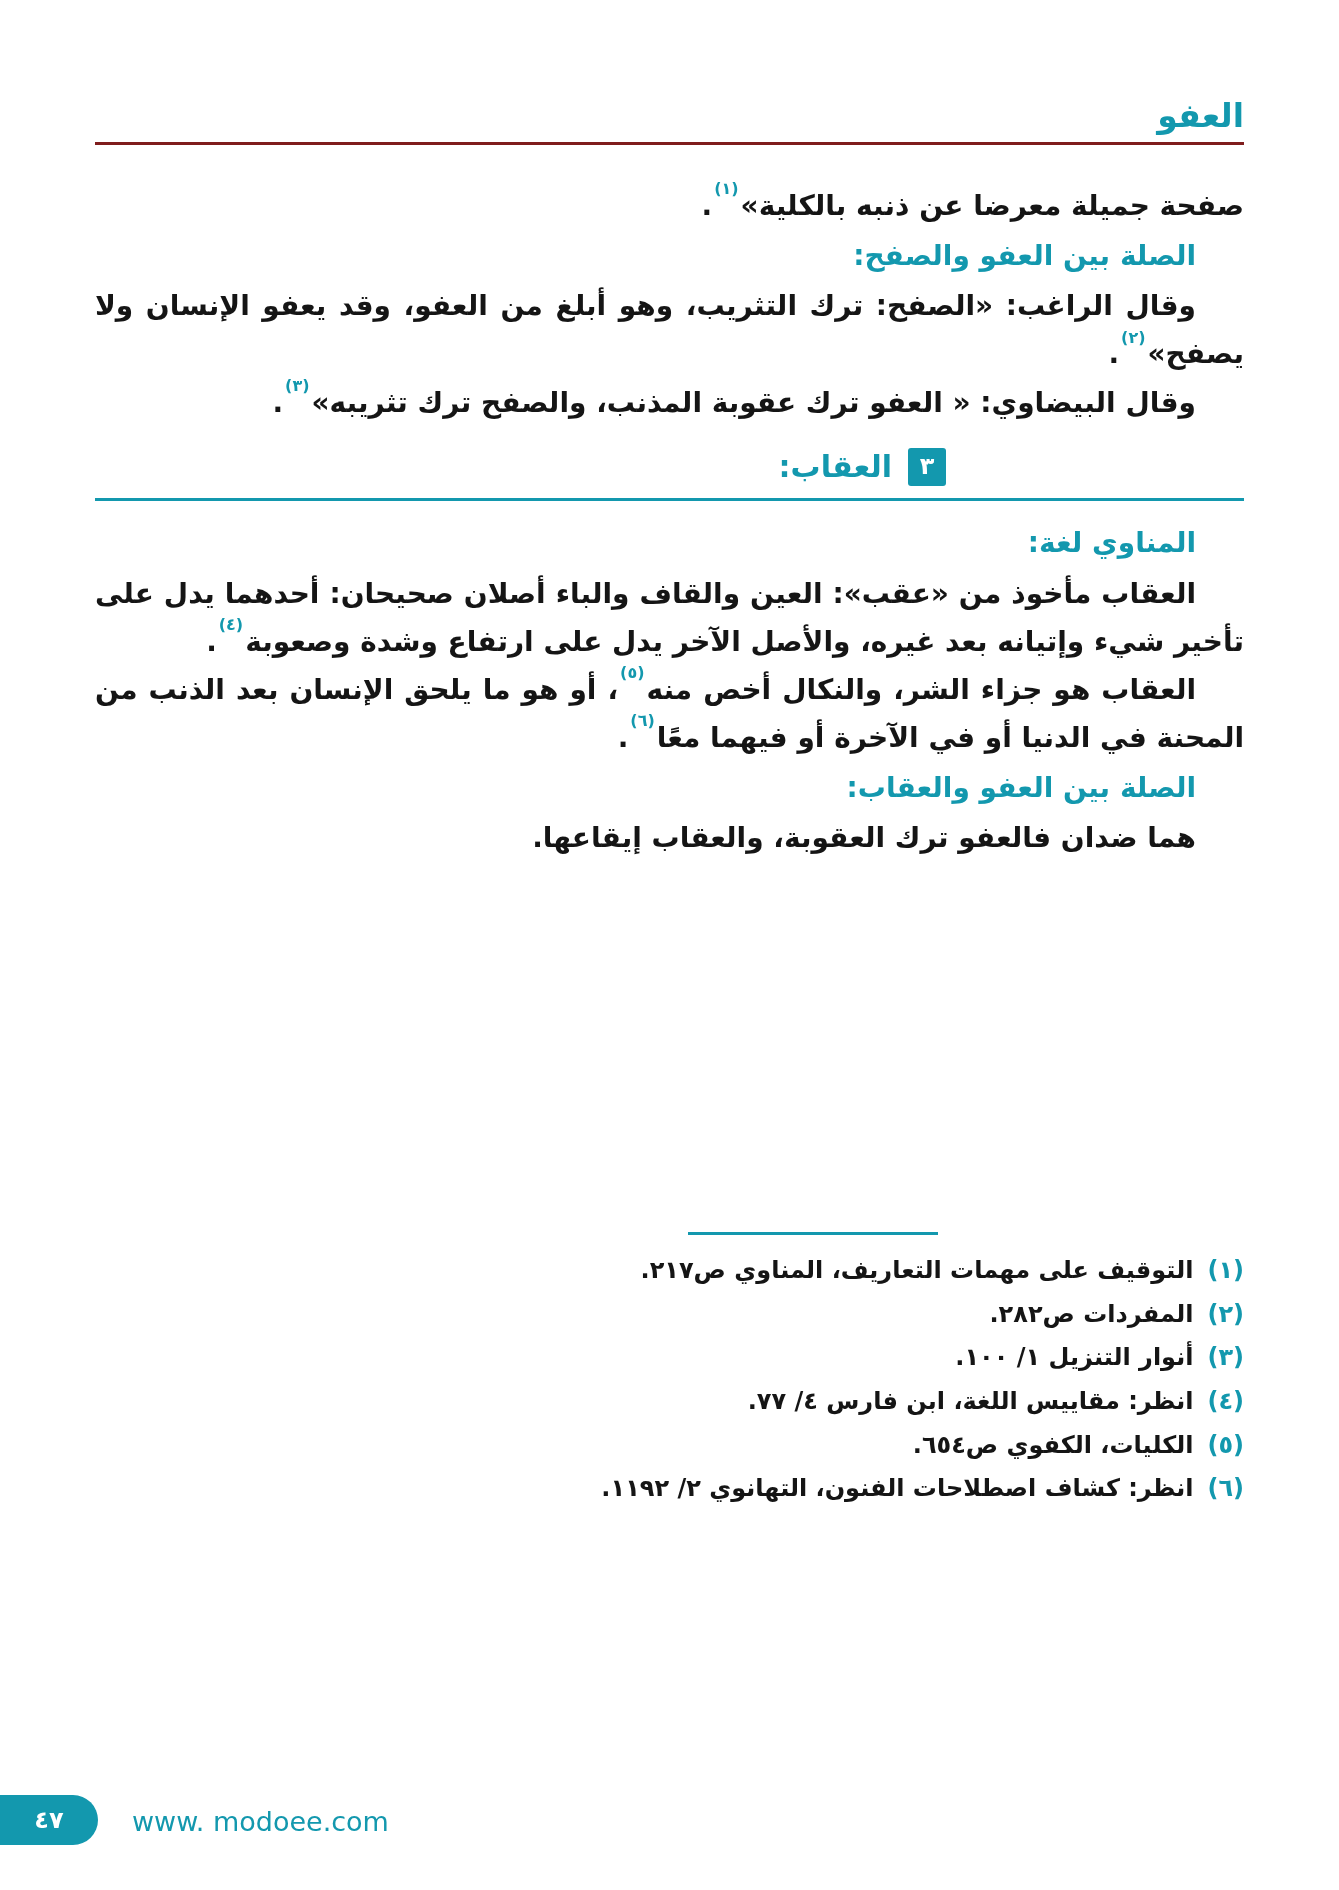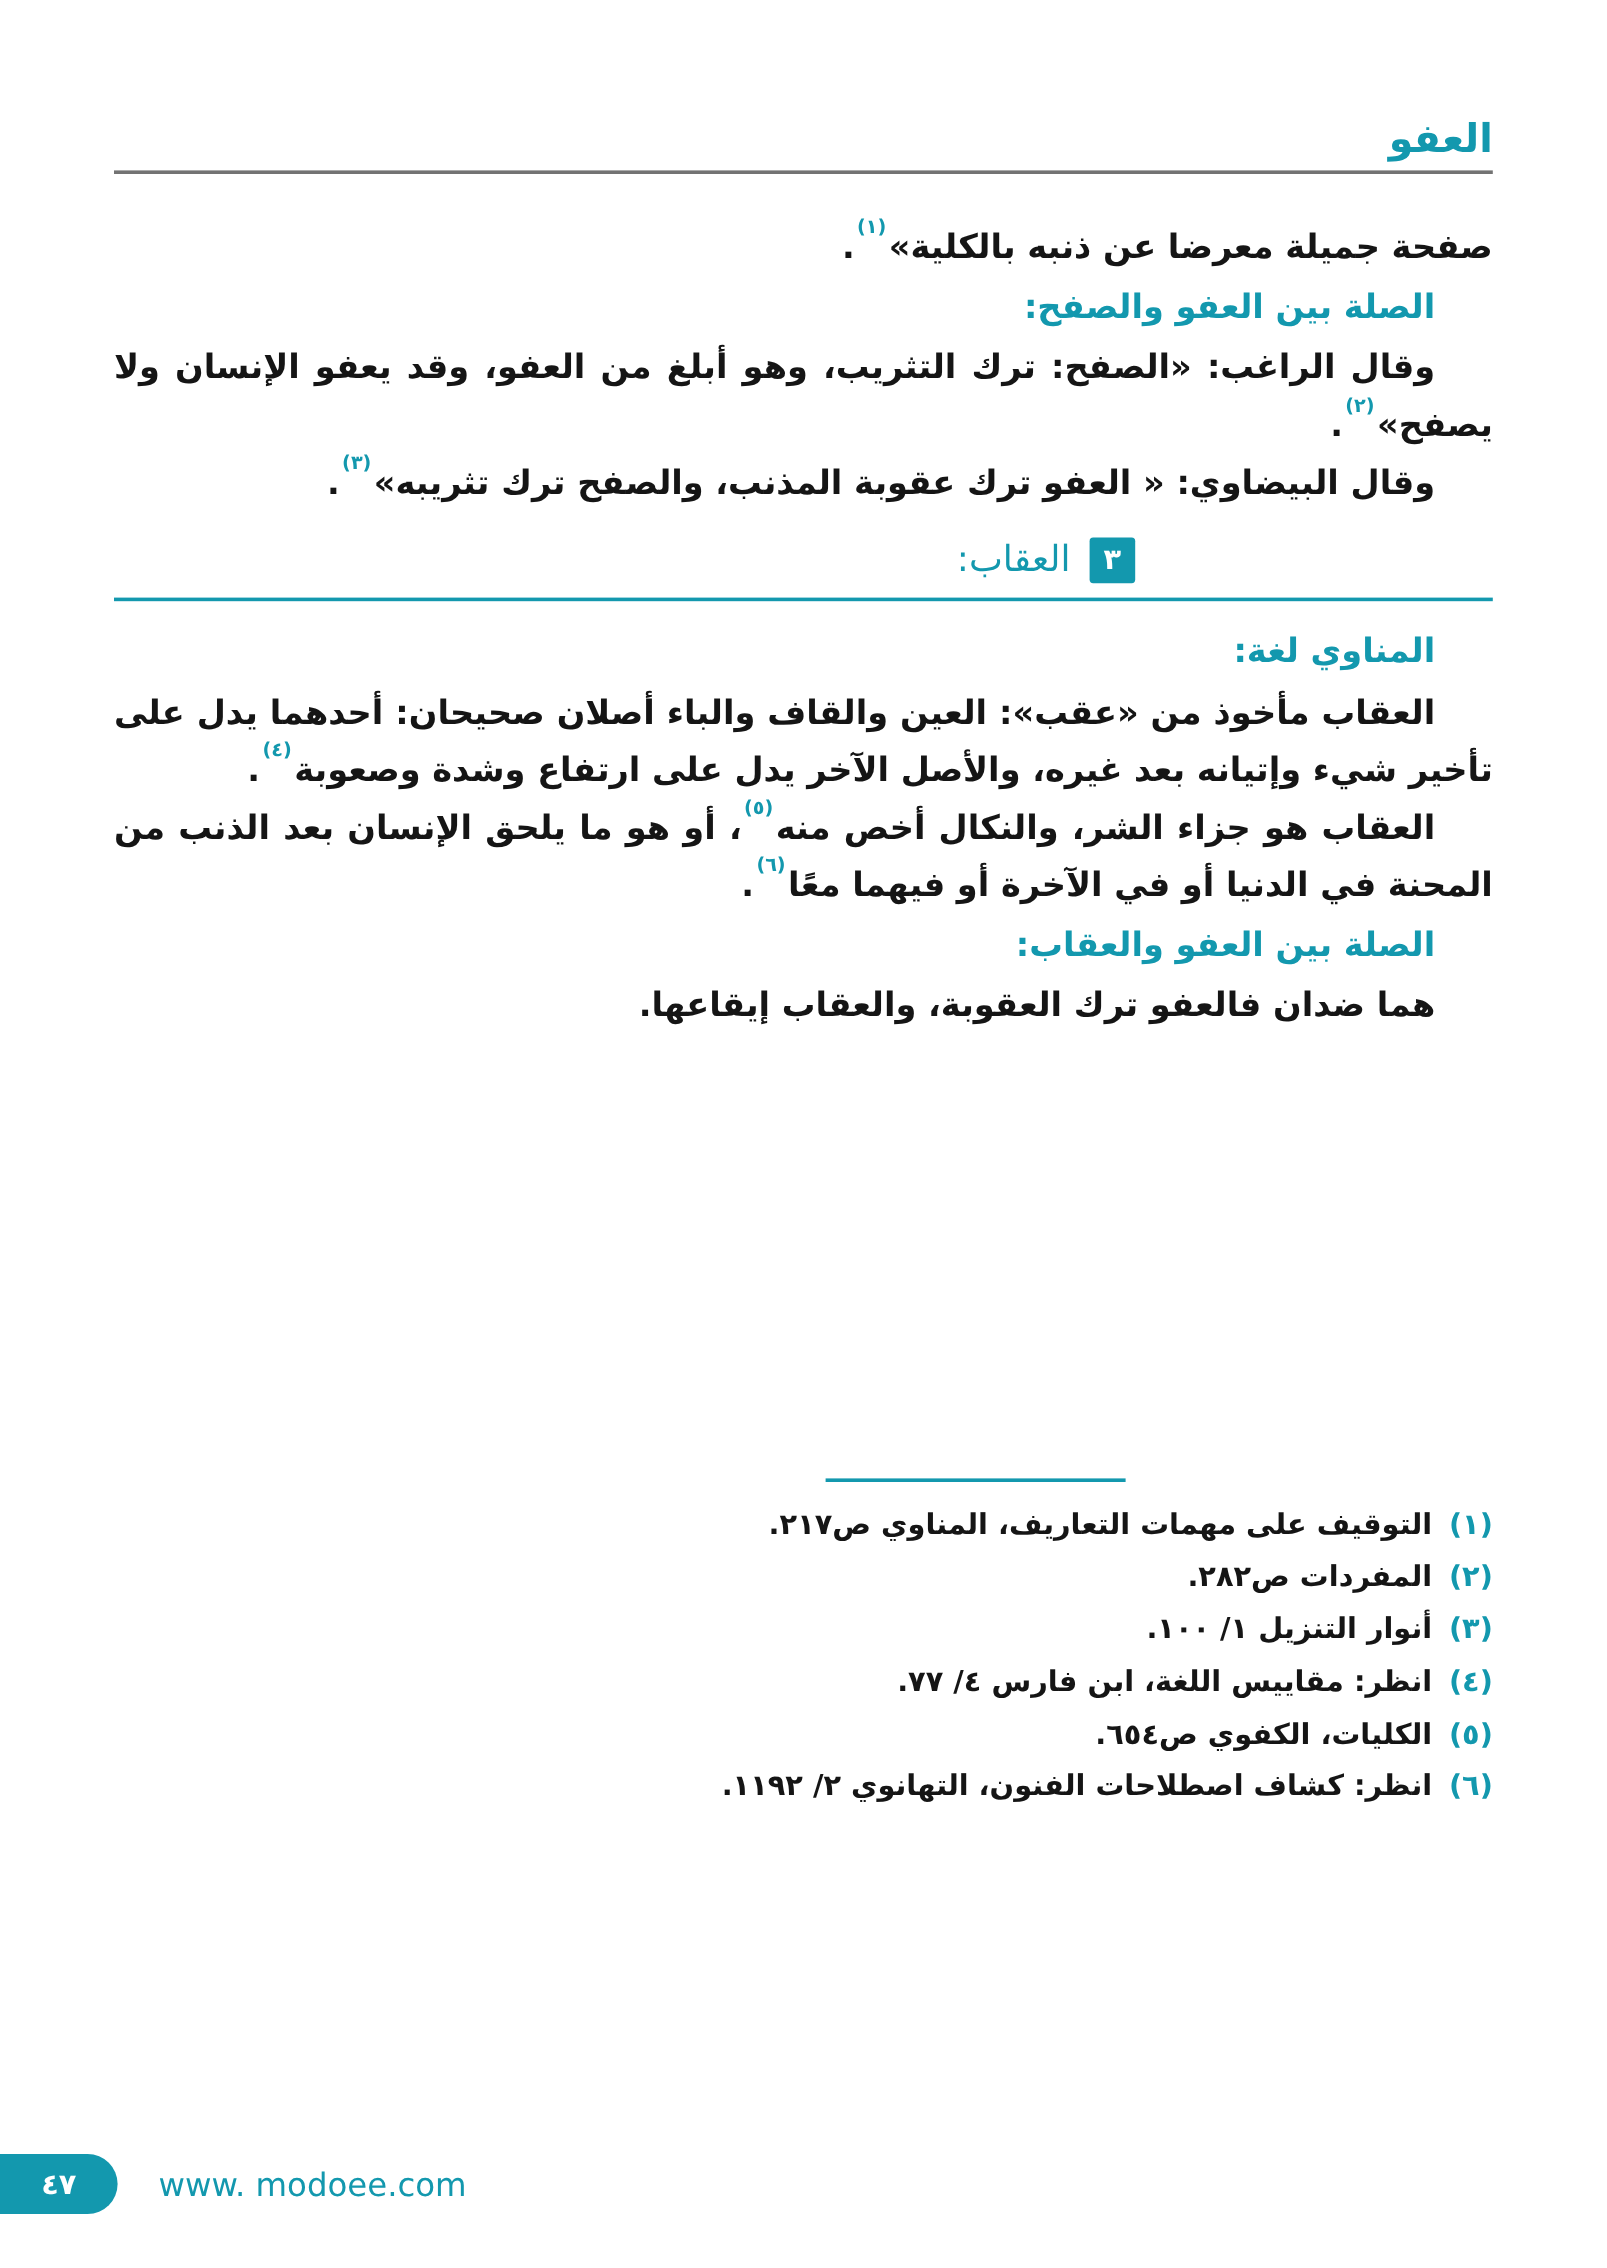--- a/index.html
+++ b/index.html
@@ -5,21 +5,21 @@
   * { margin:0; padding:0; box-sizing:border-box; }
   html,body { background:#e9e9e9; }
   body { font-family:"DejaVu Sans", sans-serif; }
   .page {
     position:relative; width:1339px; height:1890px; margin:0 auto;
     background:#ffffff; direction:rtl; overflow:hidden;
   }
   
   .page-header {
     position:absolute; top:96px; right:95px; left:95px;
-    border-bottom:3px solid #737373; padding-bottom:6px;
+    border-bottom:3px solid #7f1d1d; padding-bottom:6px;
   }
   .chapter-title {
     color:#1398ae; font-size:33px; font-weight:bold; line-height:1.2;
   }
   
   .content {
     position:absolute; top:182px; right:95px; left:95px;
     color:#151515; font-size:28px; font-weight:bold;
     line-height:1.72; text-align:justify;
   }
@@ -37,21 +37,21 @@
   
   .section-header {
     display:flex; align-items:center; gap:16px;
     padding-right:298px; margin:14px 0 6px; text-indent:0;
   }
   .section-num-box {
     width:38px; height:38px; background:#1398ae; color:#ffffff;
     display:flex; align-items:center; justify-content:center;
     font-size:24px; font-weight:bold; border-radius:3px; flex:0 0 auto;
   }
-  .section-title { color:#1398ae; font-size:30px; font-weight:normal;margin-left:24px; }
+  .section-title { color:#1398ae; font-size:30px; font-weight:bold;margin-left:24px; }
   .section-rule { height:3px; background:#1398ae; margin:2px 0 18px; }
   
   .footnotes {
     position:absolute; top:1232px; right:95px; left:95px;
     font-size:24px; font-weight:bold; color:#151515;
   }
   .fn-rule {
     height:3px; background:#1398ae; width:250px;
     margin-right:306px; margin-bottom:14px;
   }

